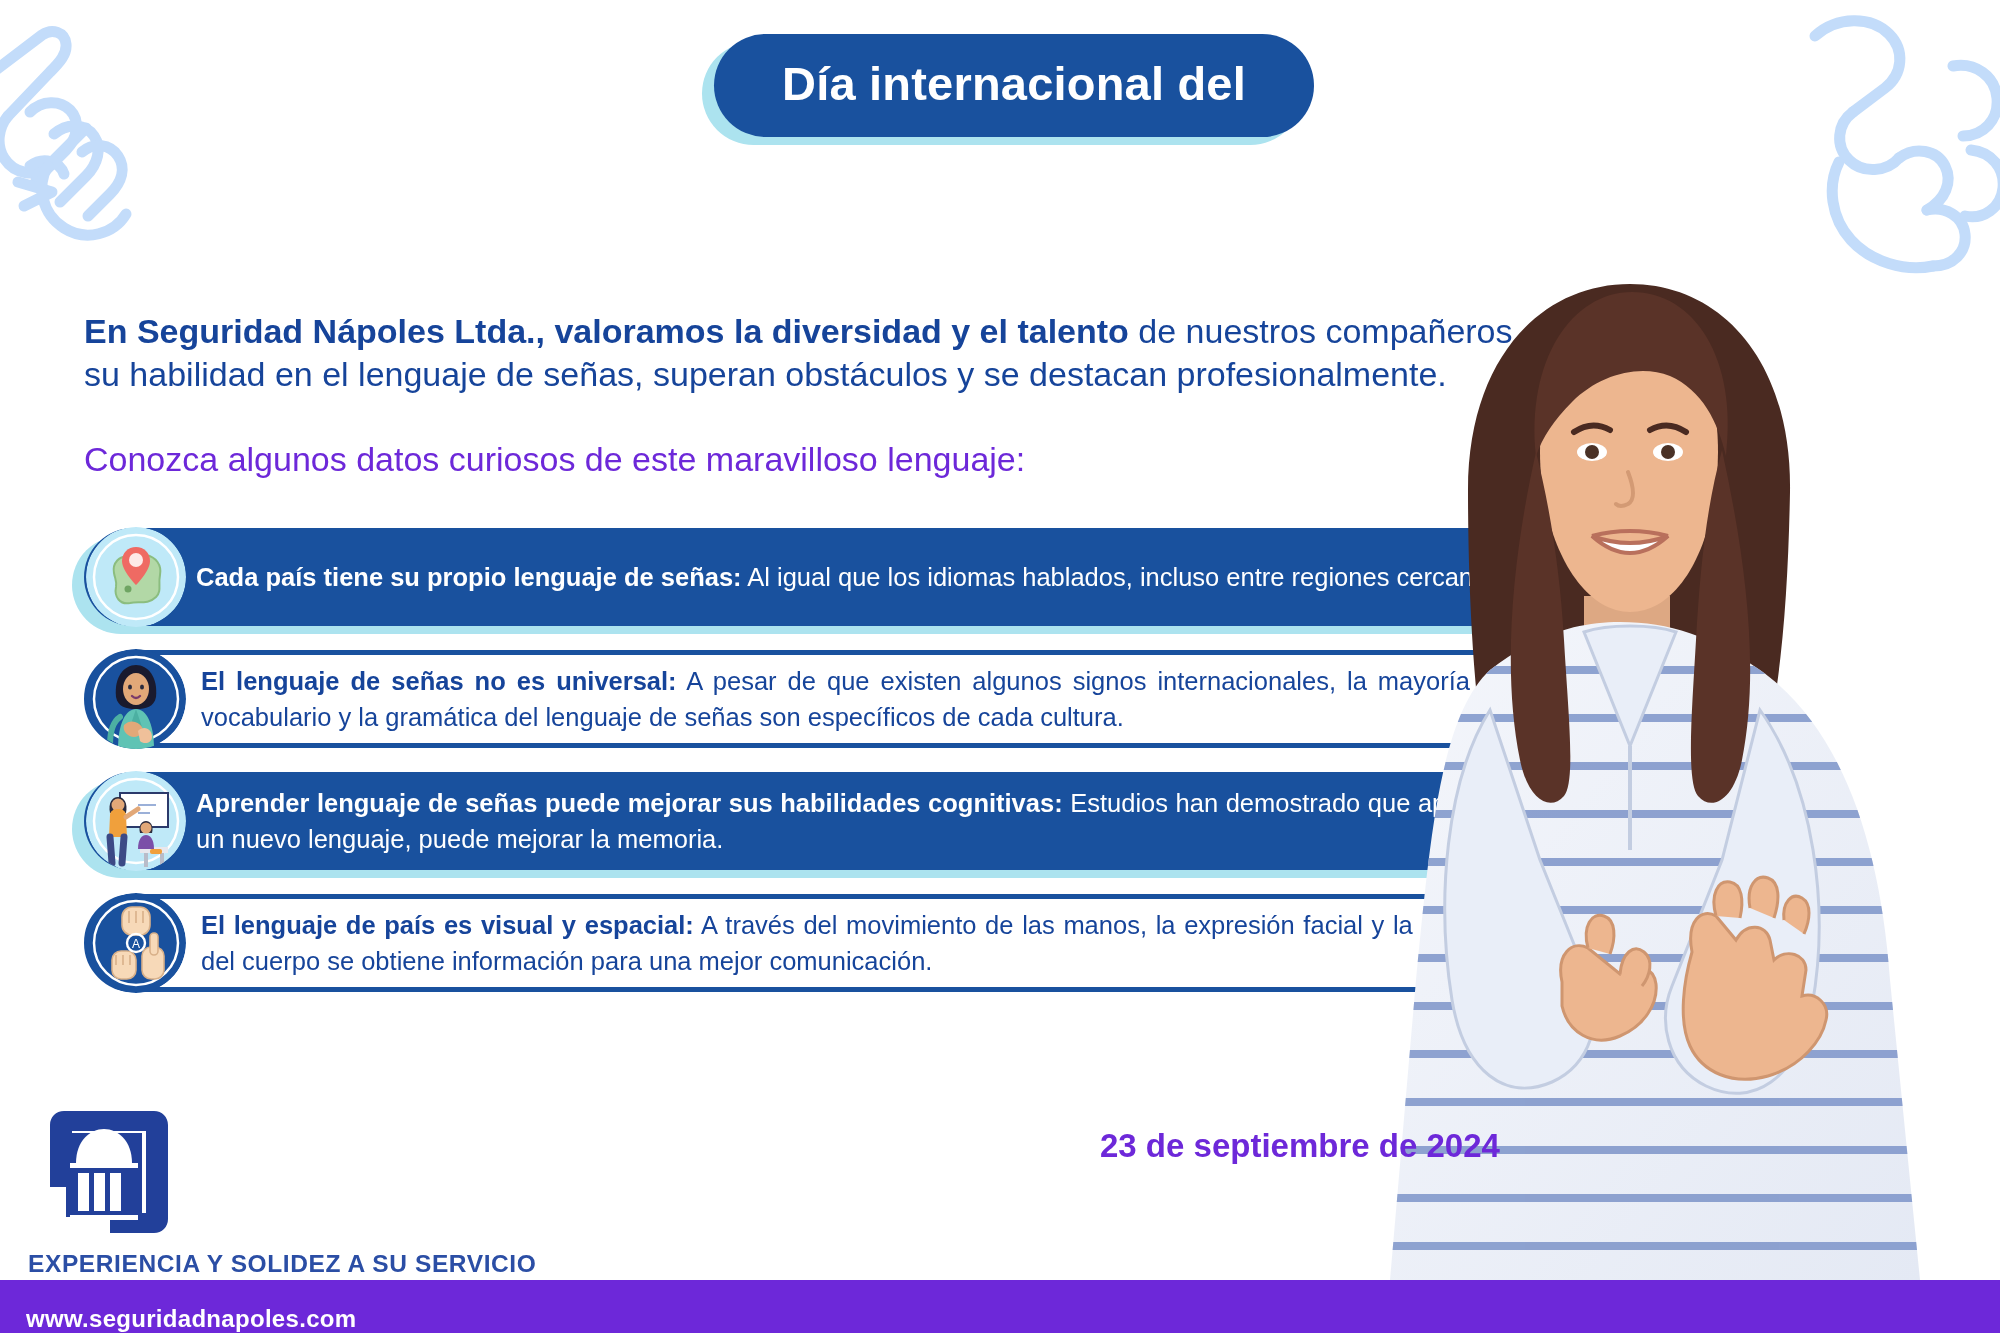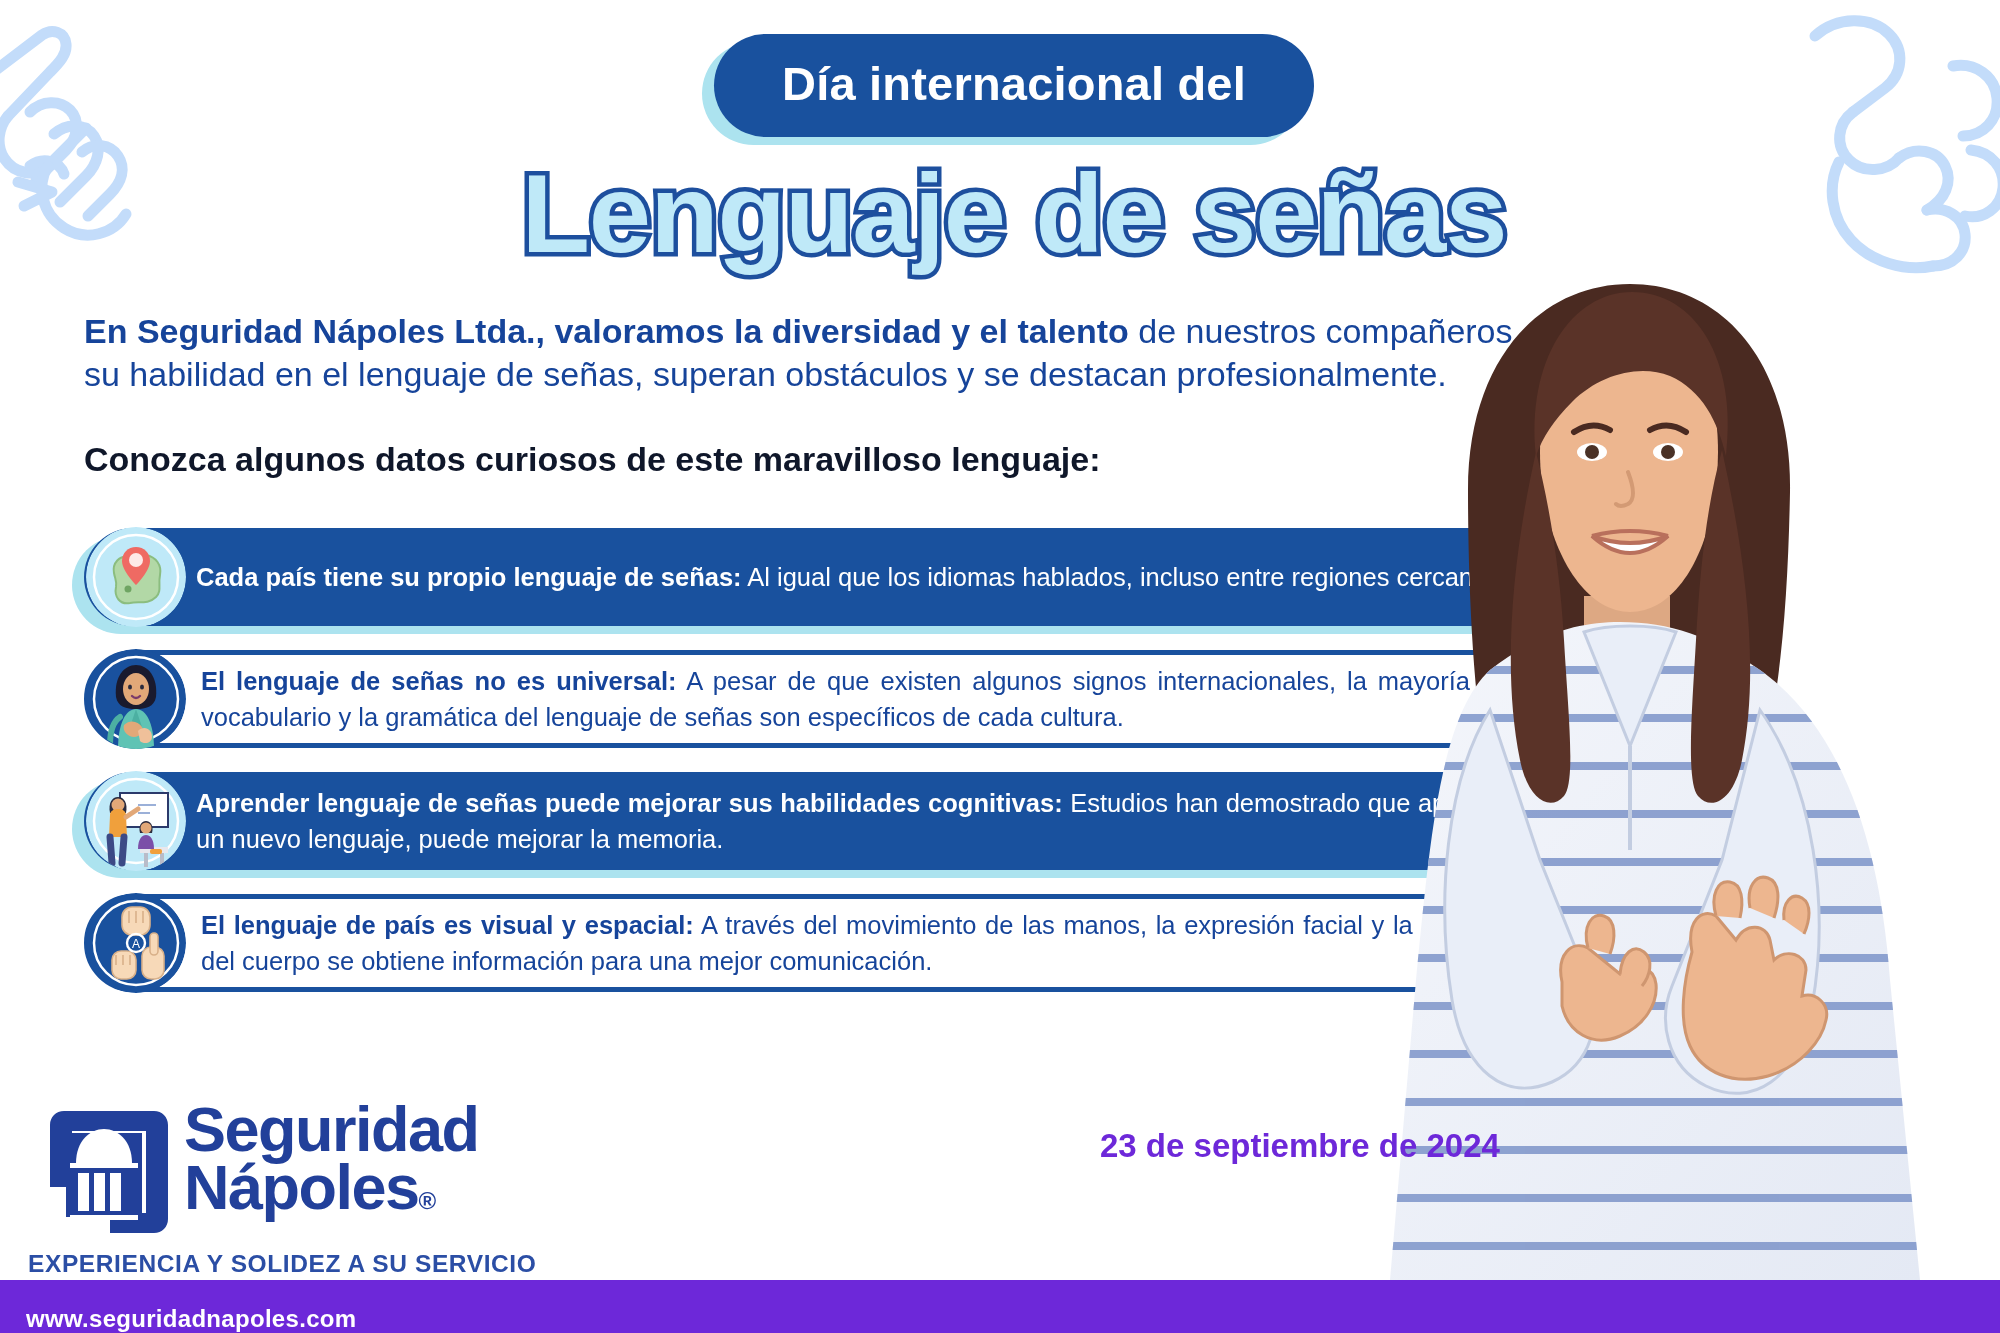--- a/index.html
+++ b/index.html
@@ -71,23 +71,22 @@
     color: #16449a;
     font-size: 34px;
     line-height: 1.26;
   }
   .intro .lead { font-weight: bold; }
   .subintro {
     position: absolute;
     left: 84px;
     top: 440px;
     width: 1300px;
-    color: #0f172a;
+    color: #6d28d9;
     font-size: 34px;
-    font-weight: bold;
   }
 
   
   .cards {
     position: absolute;
     left: 84px;
     top: 528px;
     width: 1470px;
   }
   .card {
@@ -233,21 +232,20 @@
       <path d="M 196 150 C 216 152 230 168 228 188 C 226 208 208 220 190 216"></path>
     </g>
   </svg>
 </div>
 
 <div class="header">
   <div class="kicker-wrap">
     <div class="kicker-shadow"></div>
     <div class="kicker">Día internacional del</div>
   </div>
-  <div class="big-title">Lenguaje de señas</div>
 </div>
 
 <div class="intro">
   <span class="lead">En Seguridad Nápoles Ltda., valoramos la diversidad y el talento</span><span> de nuestros compañeros, que con su habilidad en el lenguaje de señas, superan obstáculos y se destacan profesionalmente.</span>
 </div>
 
 <div class="subintro">Conozca algunos datos curiosos de este maravilloso lenguaje:</div>
 
 <div class="cards">
 
@@ -433,23 +431,19 @@
       <path d="M14 24 C14 16 20 10 28 10 L118 10 C126 10 132 16 132 24 L132 118 C132 126 126 132 118 132 L74 132 L74 112 L110 112 L110 30 L36 30 L36 86 L14 86 Z" fill="#22409a"></path>
       <rect x="30" y="32" width="76" height="84" fill="#22409a"></rect>
       <path d="M40 62 C40 40 54 28 68 28 C82 28 96 40 96 62 Z" fill="#ffffff"></path>
       <rect x="34" y="62" width="68" height="5" fill="#ffffff"></rect>
       <rect x="42" y="72" width="11" height="38" fill="#ffffff"></rect>
       <rect x="58" y="72" width="11" height="38" fill="#ffffff"></rect>
       <rect x="74" y="72" width="11" height="38" fill="#ffffff"></rect>
       <rect x="34" y="114" width="68" height="5" fill="#ffffff"></rect>
     </svg>
   </div>
-  <div class="logo-words">
-    <div class="logo-line1">Seguridad</div>
-    <div class="logo-line2"><span>Nápoles</span><span class="logo-reg">®</span></div>
-  </div>
 </div>
 
 <div class="tagline">EXPERIENCIA Y SOLIDEZ A SU SERVICIO</div>
 
 <div class="footer">
   <span class="footer-url">www.seguridadnapoles.com</span>
 </div>
 
 </body></html>

